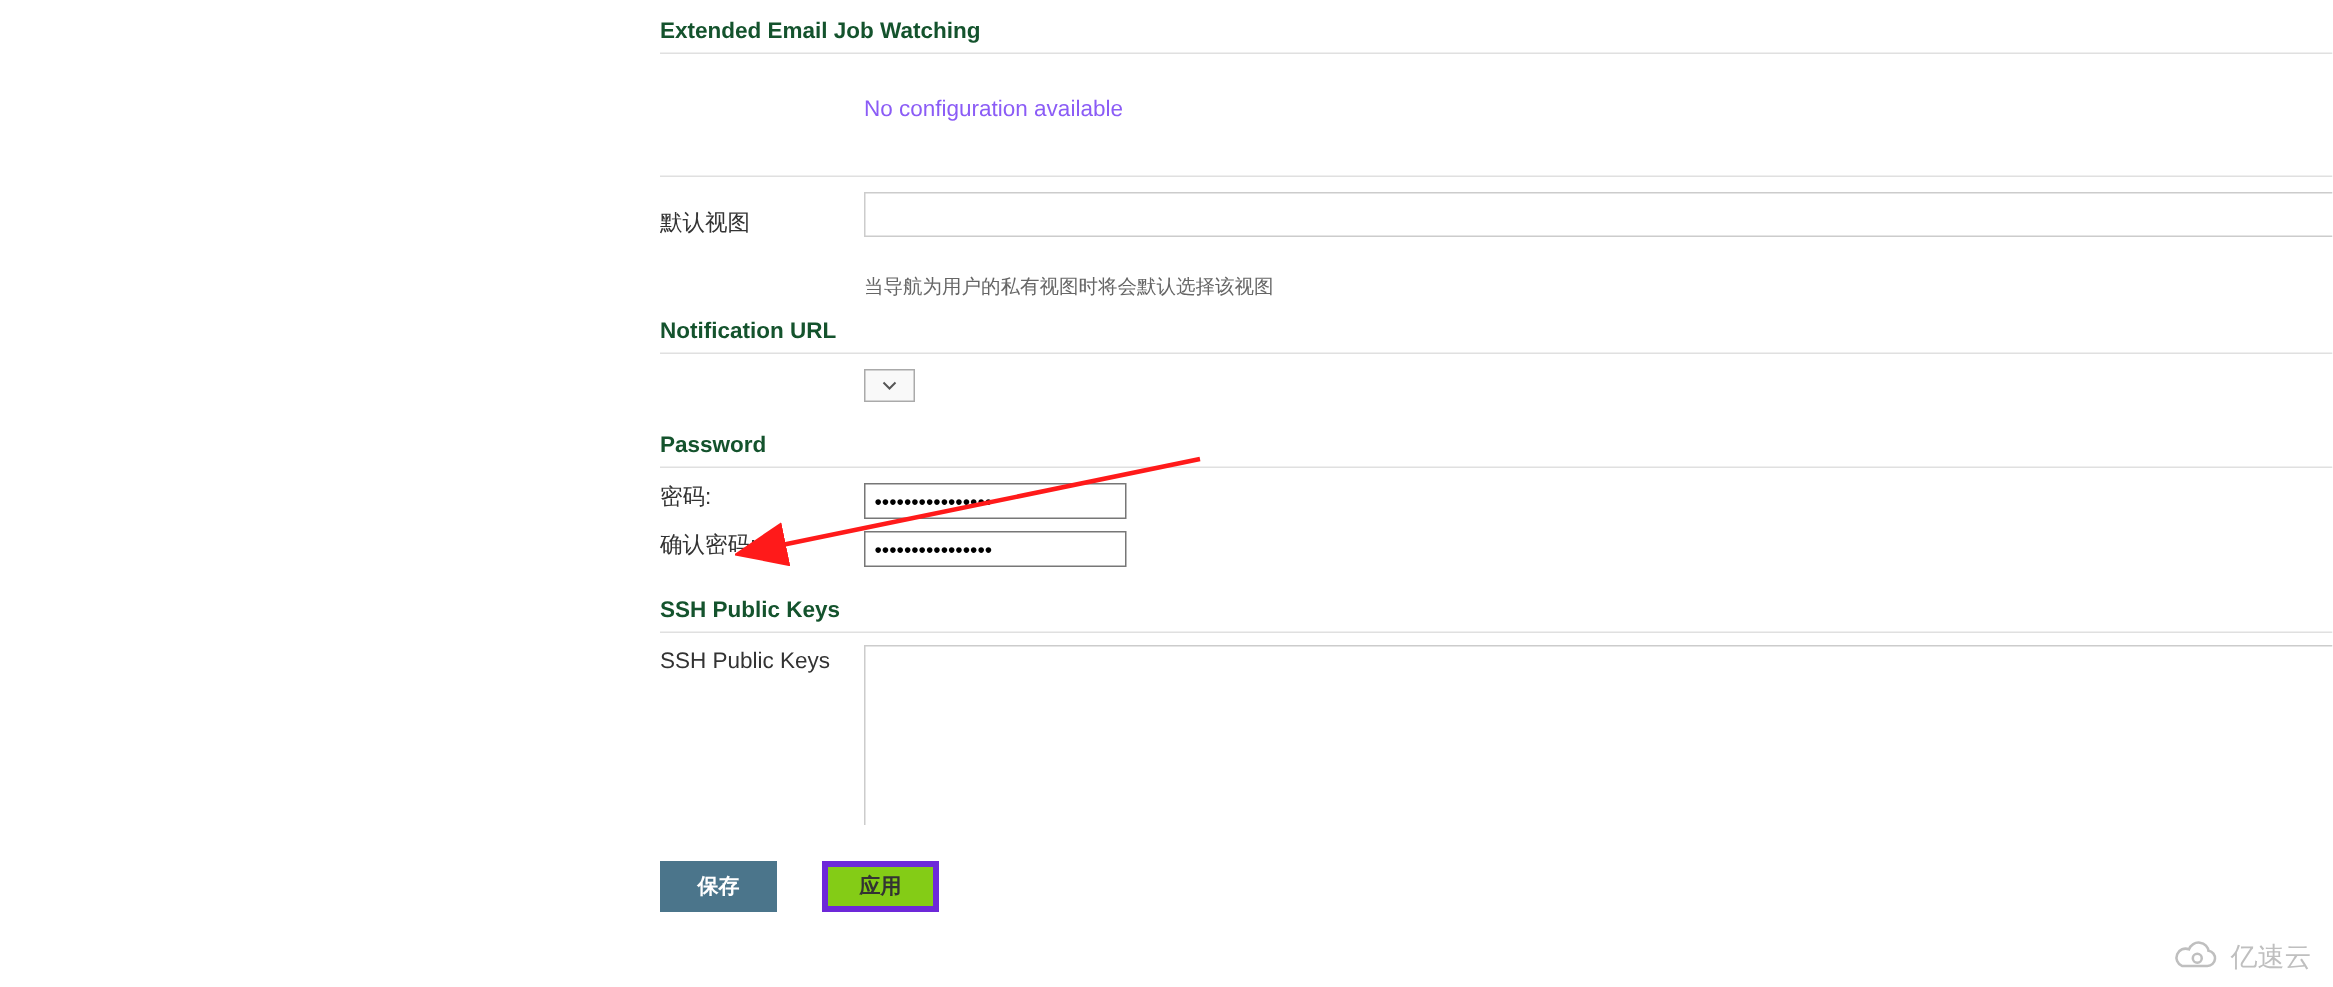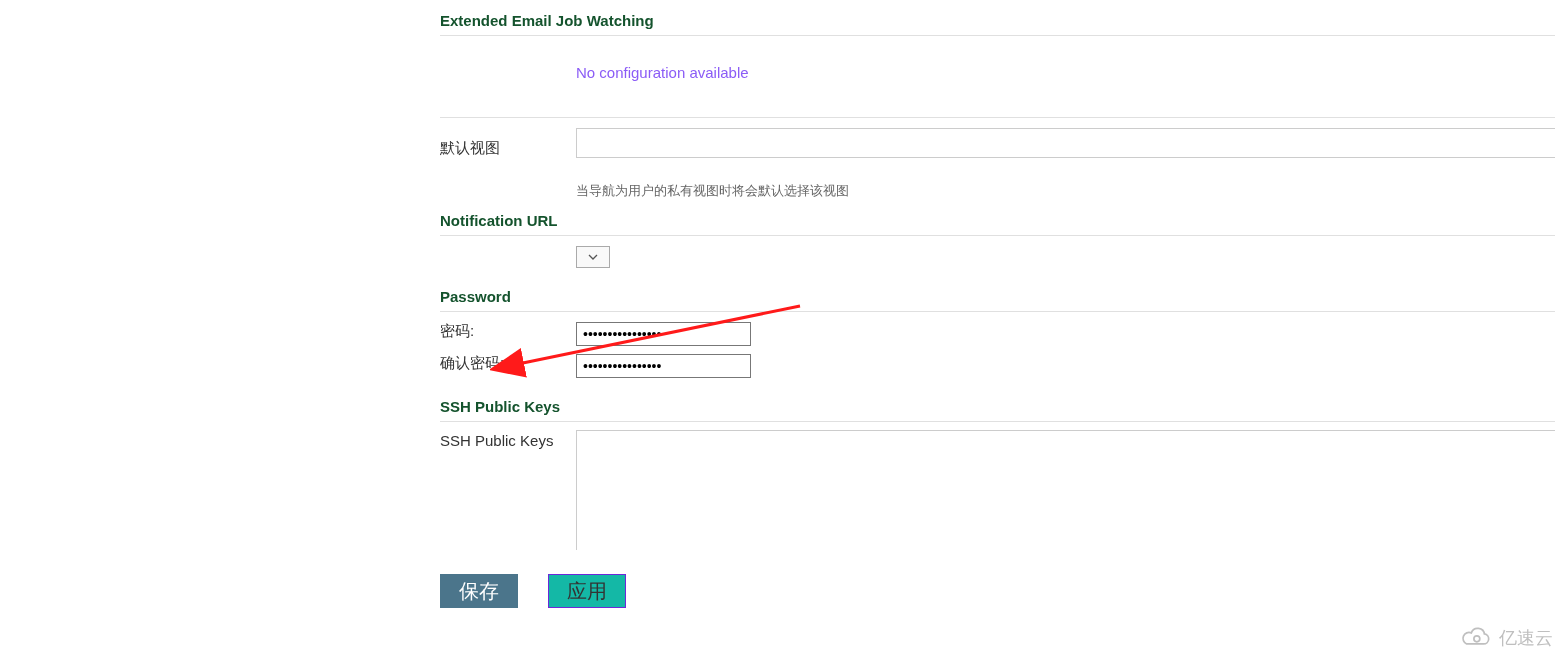--- a/index.html
+++ b/index.html
@@ -113,41 +113,42 @@
     }
     .button-bar {
       margin-top: 24px;
       display: flex;
       gap: 30px;
     }
     .btn {
       width: 78px;
       height: 34px;
       border: none;
-      font-size: 20px;
+      font-size: 14px;
       cursor: pointer;
       display: flex;
       align-items: center;
       justify-content: center;
+      font-weight: bold;
     }
     .btn-primary { background: #4b758b; color: #fff; }
-    .btn-default { background: #14b8a6; color: #333; border: 1px solid #6d28d9; }
+    .btn-default { background: #84cc16; color: #333; border: 4px solid #6d28d9; }
     .section-block { margin-bottom: 8px; }
     .spacing-top { margin-top: 16px; }
     
     .arrow-overlay {
       position: absolute;
       left: 490px;
       top: 300px;
       pointer-events: none;
     }
     
     .watermark {
       position: absolute;
-      right: 2px;
+      right: 14px;
       bottom: 8px;
       display: flex;
       align-items: center;
       gap: 6px;
       color: #bfbfbf;
       font-size: 18px;
       font-weight: 500;
     }
     .watermark svg { width: 34px; height: 24px; }
   </style>

